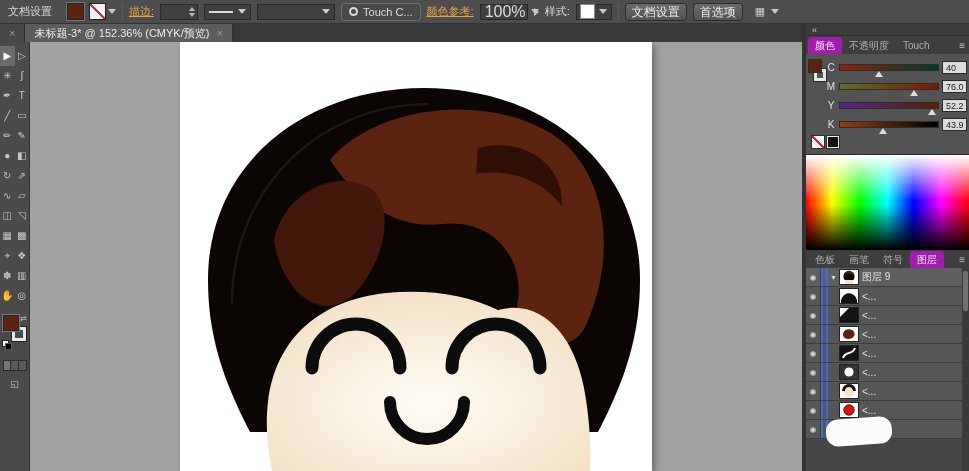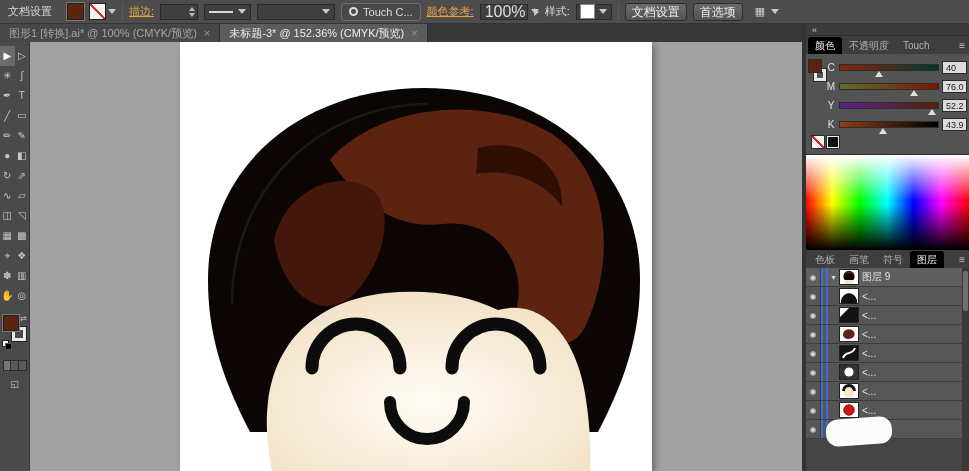--- a/index.html
+++ b/index.html
@@ -77,21 +77,21 @@
     box-shadow:3px 3px 7px rgba(0,0,0,.35); overflow:hidden; }
 
   
   .dockdivider { position:absolute; left:802px; top:24px; width:4px; height:447px; background:#333; z-index:4; }
   .rightpanel { position:absolute; left:806px; top:24px; width:163px; height:447px; background:#3f3f3f;
     z-index:6; font-size:10px; color:#ddd; }
   .collapsebar { height:12px; background:#3b3b3b; border-bottom:1px solid #2e2e2e; display:flex;
     align-items:center; padding-left:6px; color:#c5c5c5; font-size:9px; }
   .ptabs { height:18px; background:#3e3e3e; display:flex; align-items:flex-end; padding-left:2px; }
   .ptab { height:17px; line-height:17px; padding:0 7px; color:#b2b2b2; cursor:pointer; white-space:nowrap; }
-  .ptab.active { background:#000000; color:#ececec; border-radius:3px 3px 0 0; }
+  .ptab.active { background:#a21caf; color:#ececec; border-radius:3px 3px 0 0; }
   .pmenu { margin-left:auto; margin-right:4px; color:#c5c5c5; font-size:10px; align-self:center; cursor:pointer; }
 
   .colorbody { background:#535353; height:196px; position:relative; padding:4px 2px 0 20px; }
   .proxy { position:absolute; left:2px; top:6px; width:18px; height:30px; }
   .pfill { position:absolute; left:1px; top:0; width:12px; height:12px; background:#5a2410; box-shadow:0 0 0 1px #2a2a2a; z-index:2; }
   .pstroke { position:absolute; left:6px; top:9px; width:12px; height:12px; background:transparent;
     border:3px solid #e8e8e8; box-shadow:0 0 0 1px #2a2a2a; }
   .srow { display:flex; align-items:center; height:19px; gap:3px; padding-right:0; }
   .ch { width:10px; text-align:center; color:#e2e2e2; font-size:10px; }
   .track { position:relative; flex:1; height:7px; border:1px solid #2c2c2c; background:#888; }
@@ -171,21 +171,20 @@
     </div>
     <span class="sep"></span>
     <button class="bbtn">文档设置</button>
     <button class="bbtn">首选项</button>
     <span class="wsicon">▦</span>
     <span class="dar"></span>
   </div>
 
   <div class="tabbar">
     <div class="doctab">
-      <span>图形1 [转换].ai* @ 100% (CMYK/预览)</span>
       <span class="tclose">×</span>
     </div>
     <div class="doctab active">
       <span>未标题-3* @ 152.36% (CMYK/预览)</span>
       <span class="tclose">×</span>
     </div>
   </div>
 
   <div class="toolpanel">
     <div class="toolgrid">

